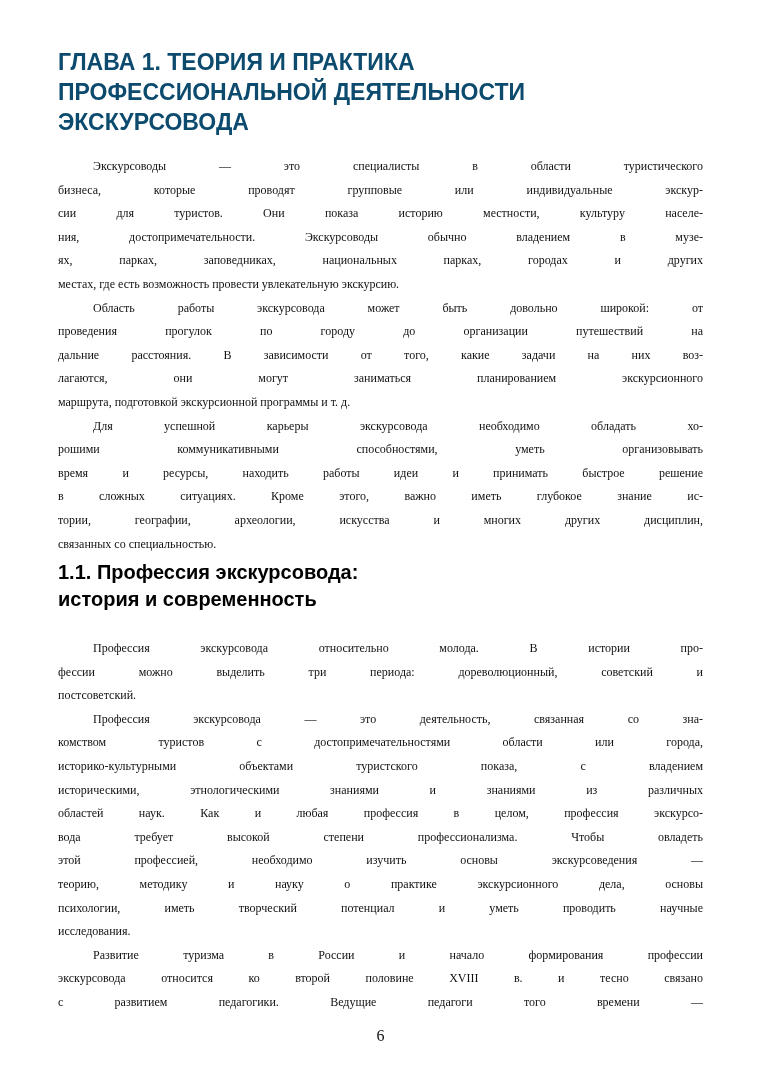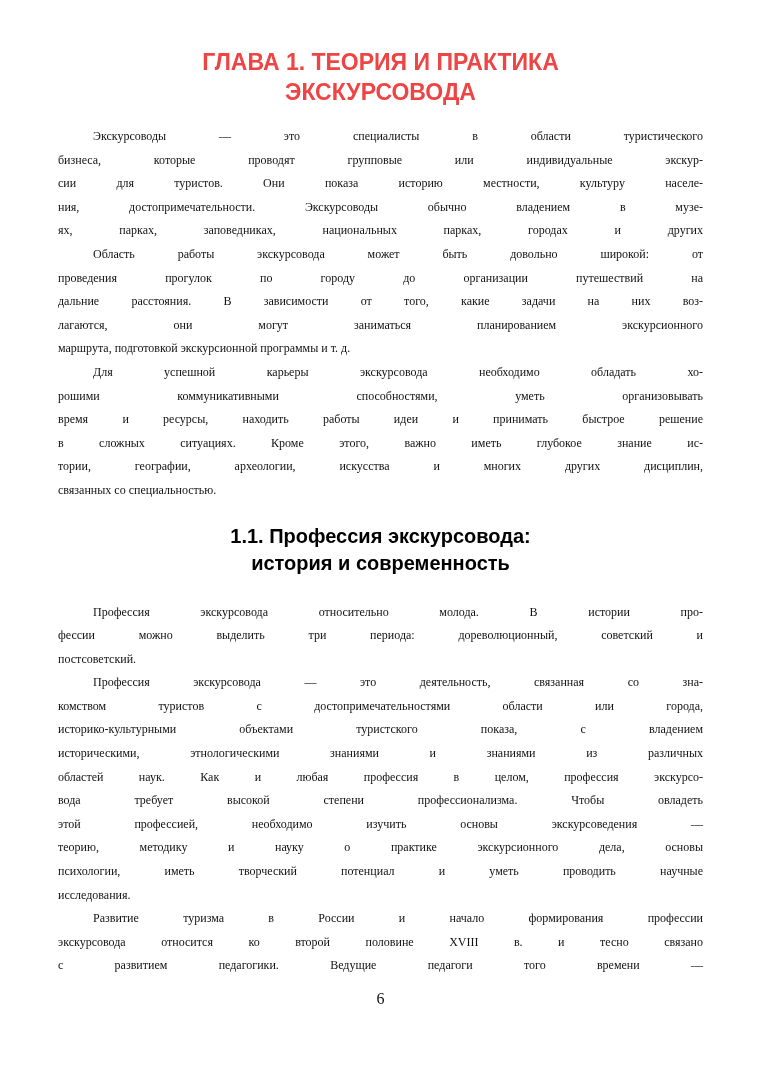--- a/index.html
+++ b/index.html
@@ -16,32 +16,30 @@
     overflow: hidden;
   }
   .content {
     padding: 47px 60px 0 58px;
   }
   .chapter-title {
     font-family: "Liberation Sans", sans-serif;
     font-weight: bold;
     font-size: 23px;
     line-height: 30px;
-    text-align: center;
-    color: #ef4444;
+    color: #0c4a6e;
     margin: 0 0 18px 0;
   }
   .section-heading {
     font-family: "Liberation Sans", sans-serif;
     font-weight: bold;
     font-size: 20px;
     line-height: 27px;
-    text-align: center;
     color: #000000;
-    margin: 20px 0 24px 0;
+    margin: 3px 0 24px 0;
   }
   .paragraph { margin: 0; }
   .pline {
     font-family: "Liberation Serif", serif;
     font-size: 12px;
     line-height: 23.6px;
     text-align: justify;
     text-align-last: justify;
     white-space: normal;
     color: #111111;
@@ -57,30 +55,32 @@
   }
 </style>
 </head>
 <body>
 
 <div class="sheet">
   <div class="content">
 
     <h1 class="chapter-title">
       <div>ГЛАВА 1. ТЕОРИЯ И ПРАКТИКА</div>
+      <div>ПРОФЕССИОНАЛЬНОЙ ДЕЯТЕЛЬНОСТИ</div>
       <div>ЭКСКУРСОВОДА</div>
     </h1>
 
     <div id="intro-paragraphs">
         <div class="paragraph">
           <div class="pline first">Экскурсоводы — это специалисты в области туристического</div>
           <div class="pline">бизнеса, которые проводят групповые или индивидуальные экскур-</div>
           <div class="pline">сии для туристов. Они показа историю местности, культуру населе-</div>
           <div class="pline">ния, достопримечательности. Экскурсоводы обычно владением в музе-</div>
           <div class="pline">ях, парках, заповедниках, национальных парках, городах и других</div>
+          <div class="pline last">местах, где есть возможность провести увлекательную экскурсию.</div>
         </div>
         <div class="paragraph">
           <div class="pline first">Область работы экскурсовода может быть довольно широкой: от</div>
           <div class="pline">проведения прогулок по городу до организации путешествий на</div>
           <div class="pline">дальние расстояния. В зависимости от того, какие задачи на них воз-</div>
           <div class="pline">лагаются, они могут заниматься планированием экскурсионного</div>
           <div class="pline last">маршрута, подготовкой экскурсионной программы и т. д.</div>
         </div>
         <div class="paragraph">
           <div class="pline first">Для успешной карьеры экскурсовода необходимо обладать хо-</div>

